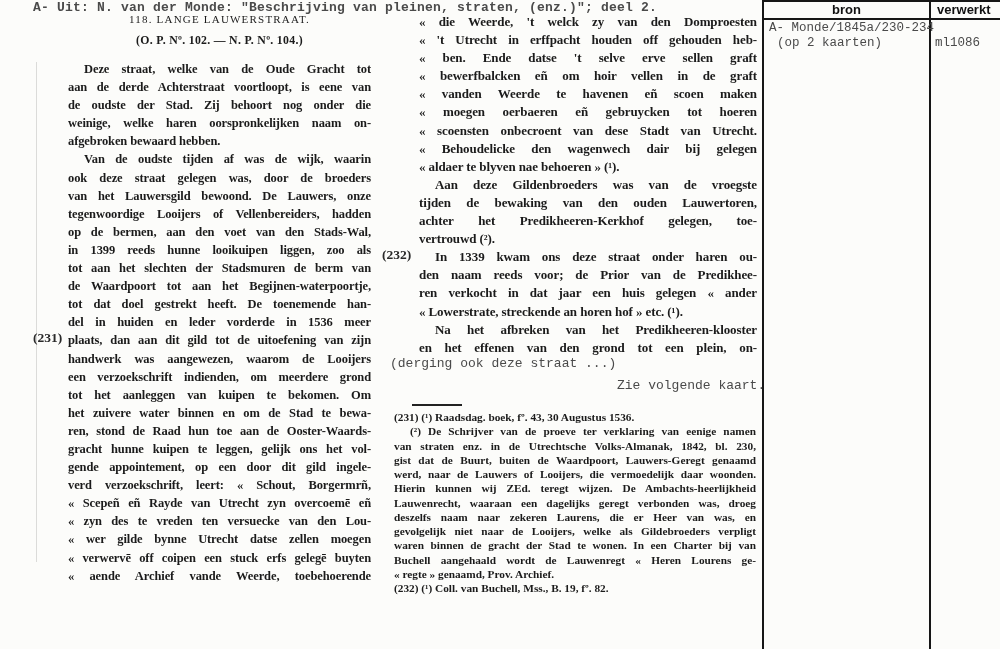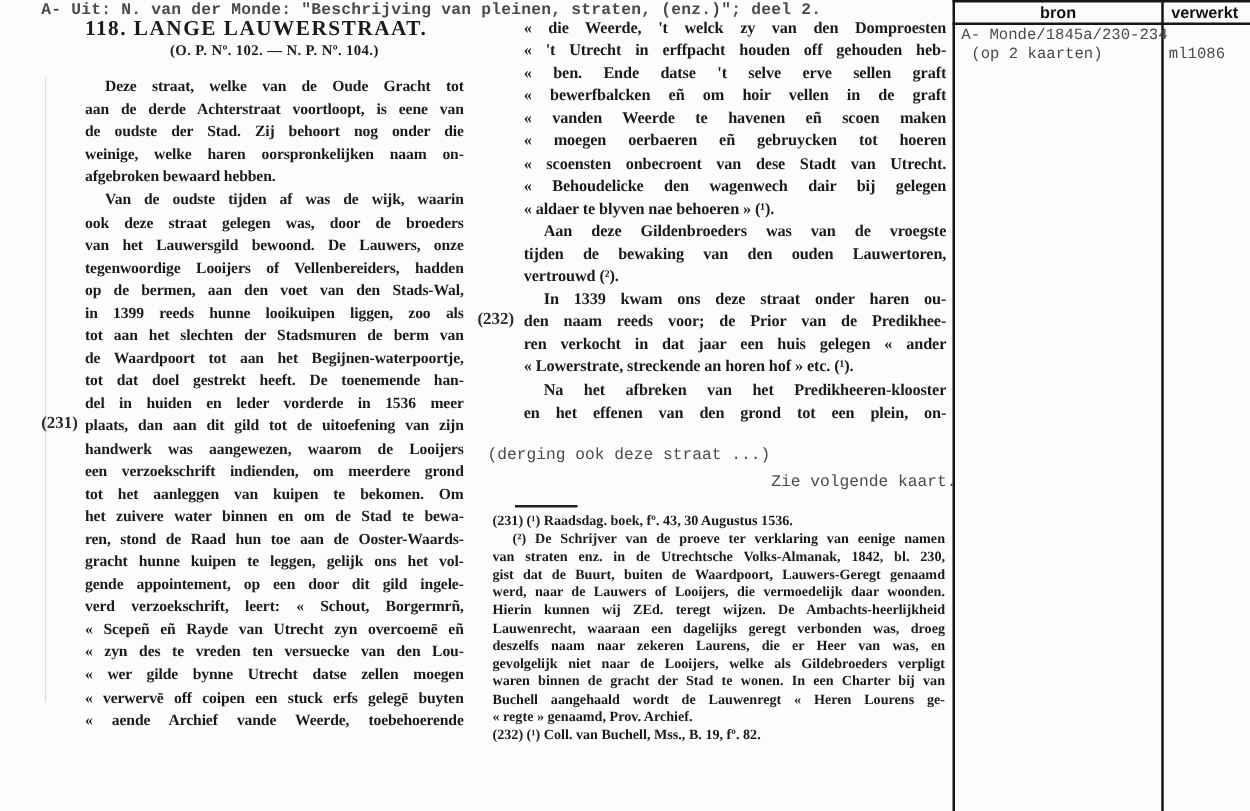--- a/index.html
+++ b/index.html
@@ -19,22 +19,22 @@
   .hline-top{left:762px;top:0px;width:238px;height:2px;}
   .hline-head{left:762px;top:18px;width:238px;height:2px;}
   .tbl-head{position:absolute;top:2px;font-family:"Liberation Sans",sans-serif;
     font-size:13px;font-weight:bold;color:#111;}
   .th-bron{left:764px;width:165px;text-align:center;}
   .th-verwerkt{left:937px;}
   .cell-src1{position:absolute;left:769px;top:21px;font-size:12.5px;}
   .cell-src2{position:absolute;left:777px;top:36px;font-size:12.5px;}
   .cell-proc{position:absolute;left:935px;top:36px;font-size:12.5px;}
   
-  .title{position:absolute;left:68px;top:13px;width:303px;text-align:left;
-    font-size:17px;font-weight:bold;letter-spacing:1.2px;}
+  .title{position:absolute;left:68px;top:13px;width:303px;text-align:center;
+    font-size:11px;font-weight:normal;letter-spacing:1.2px;}
   .subtitle{position:absolute;left:68px;top:33px;width:303px;text-align:center;
     font-size:11.8px;font-weight:bold;letter-spacing:.3px;}
   .col{position:absolute;font-weight:bold;overflow:hidden;}
   .col-left{left:68px;top:60px;width:303px;font-size:12.5px;letter-spacing:-.1px;}
   .col-right{left:419px;top:13px;width:338px;font-size:13px;letter-spacing:-.1px;}
   .line{height:18.1px;line-height:18.1px;text-align:justify;text-align-last:justify;white-space:nowrap;}
   .line.first{text-indent:16px;}
   .line.end{text-align-last:left;}
   
   .margin-mark{position:absolute;font-size:13.5px;font-weight:bold;color:#2a2a2a;}
@@ -107,20 +107,21 @@
       <div class="line">« 't Utrecht in erffpacht houden off gehouden heb-</div>
       <div class="line">« ben. Ende datse 't selve erve sellen graft</div>
       <div class="line">« bewerfbalcken eñ om hoir vellen in de graft</div>
       <div class="line">« vanden Weerde te havenen eñ scoen maken</div>
       <div class="line">« moegen oerbaeren eñ gebruycken tot hoeren</div>
       <div class="line">« scoensten onbecroent van dese Stadt van Utrecht.</div>
       <div class="line">« Behoudelicke den wagenwech dair bij gelegen</div>
       <div class="line end">« aldaer te blyven nae behoeren » (¹).</div>
       <div class="line first">Aan deze Gildenbroeders was van de vroegste</div>
       <div class="line">tijden de bewaking van den ouden Lauwertoren,</div>
+      <div class="line">achter het Predikheeren-Kerkhof gelegen, toe-</div>
       <div class="line end">vertrouwd (²).</div>
       <div class="line first">In 1339 kwam ons deze straat onder haren ou-</div>
       <div class="line">den naam reeds voor; de Prior van de Predikhee-</div>
       <div class="line">ren verkocht in dat jaar een huis gelegen « ander</div>
       <div class="line end">« Lowerstrate, streckende an horen hof » etc. (¹).</div>
       <div class="line first">Na het afbreken van het Predikheeren-klooster</div>
       <div class="line">en het effenen van den grond tot een plein, on-</div>
     </div>
 
   <div class="margin-mark mark-left">(231)</div>

